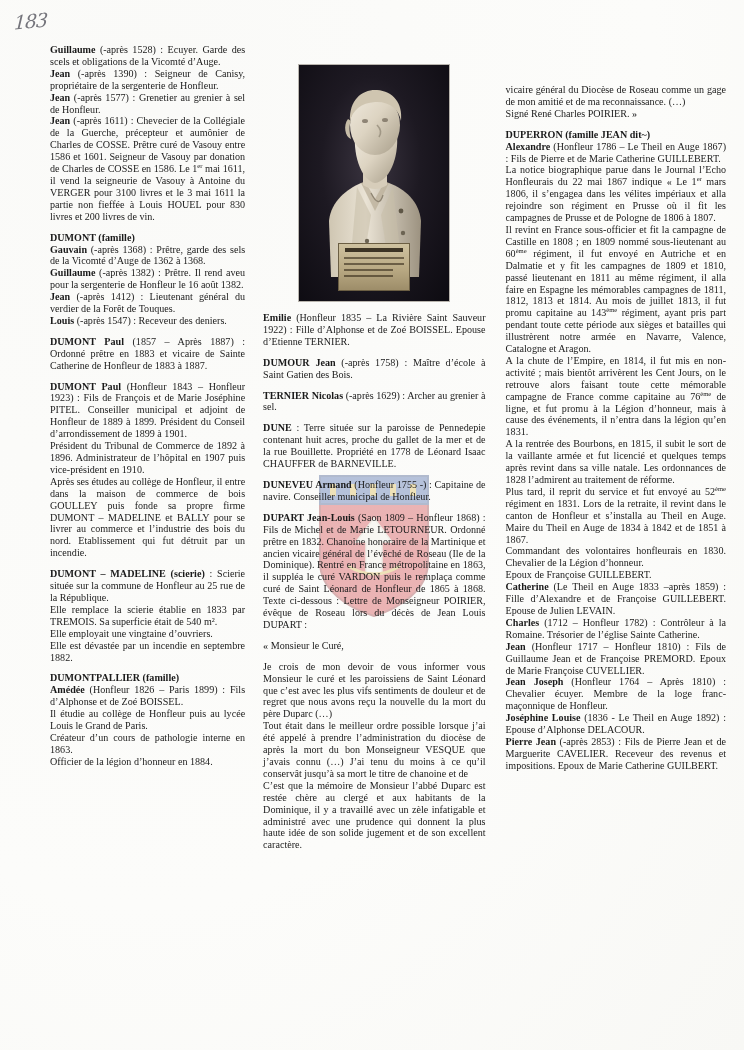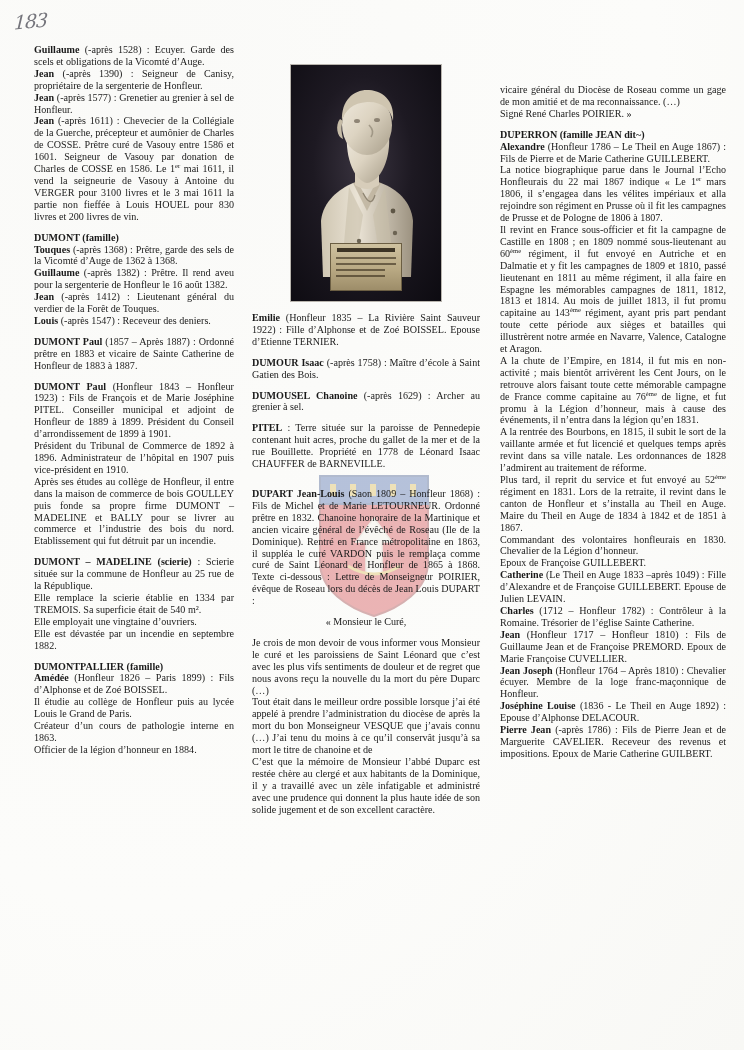--- a/index.html
+++ b/index.html
@@ -49,29 +49,29 @@
     gap: 0;
   }
   .col {
     box-sizing: border-box;
     font-size: 10.1px;
     line-height: 11.9px;
     text-align: justify;
     color: #1a1a1a;
     hyphens: none;
   }
-  .col-1 { width: 248px; padding: 0 14px 0 34px; }
+  .col-1 { width: 248px; padding: 0 14px 0 34px; margin-left: 16px; }
   .col-2 { width: 248px; padding: 0 16px 0 4px; margin-top: 20px; }
   .col-3 { width: 248px; padding: 0 18px 0 4px; margin-top: 40px; }
 
   .entry { margin: 0 0 0 0; }
   .gap { height: 9px; }
   b, .bold { font-weight: bold; }
   .sup { font-size: 6.6px; vertical-align: super; line-height: 0; }
-  .center { text-align: center; }
+  .center { text-align: left; }
   .p { margin: 0; }
 
   
   .photo-wrap {
     width: 152px;
     height: 238px;
     margin: 0 auto 10px auto;
     position: relative;
   }
   .photo {
@@ -160,39 +160,39 @@
       <div class="col-inner">
 
         <p class="p entry"><b>Guillaume</b><span> (-après 1528) : Ecuyer. Garde des scels et obligations de la Vicomté d’Auge.</span></p>
         <p class="p entry"><b>Jean</b><span> (-après 1390) : Seigneur de Canisy, propriétaire de la sergenterie de Honfleur.</span></p>
         <p class="p entry"><b>Jean</b><span> (-après 1577) : Grenetier au grenier à sel de Honfleur.</span></p>
         <p class="p entry"><b>Jean</b><span> (-après 1611) : Chevecier de la Collégiale de la Guerche, précepteur et aumônier de Charles de COSSE. Prêtre curé de Vasouy entre 1586 et 1601.  Seigneur de Vasouy par donation de Charles de COSSE en 1586. Le 1<span class="sup">er</span> mai 1611, il vend la seigneurie de Vasouy à Antoine du VERGER pour 3100 livres et le 3 mai 1611 la partie non fieffée à Louis HOUEL pour 830 livres et 200 livres de vin.</span></p>
 
         <div class="gap"></div>
 
         <p class="p"><b>DUMONT (famille)</b></p>
-        <p class="p entry"><b>Touques</b><span> (-après 1368) : Prêtre, garde des sels de la Vicomté d’Auge de 1362 à 1368.</span></p>
+        <p class="p entry"><b>Gauvain</b><span> (-après 1368) : Prêtre, garde des sels de la Vicomté d’Auge de 1362 à 1368.</span></p>
         <p class="p entry"><b>Guillaume</b><span> (-après 1382) : Prêtre. Il rend aveu pour la sergenterie de Honfleur le 16 août 1382.</span></p>
         <p class="p entry"><b>Jean</b><span> (-après 1412) : Lieutenant général du verdier de la Forêt de Touques.</span></p>
         <p class="p entry"><b>Louis</b><span> (-après 1547) : Receveur des deniers.</span></p>
 
         <div class="gap"></div>
 
         <p class="p entry"><b>DUMONT Paul</b><span> (1857 – Après 1887) : Ordonné prêtre en 1883 et vicaire de Sainte Catherine de Honfleur de 1883 à 1887.</span></p>
 
         <div class="gap"></div>
 
         <p class="p entry"><b>DUMONT Paul</b><span> (Honfleur 1843 – Honfleur 1923) : Fils de François et de Marie Joséphine PITEL. Conseiller municipal et adjoint de Honfleur de 1889 à 1899. Président du Conseil d’arrondissement de 1899 à 1901.</span></p>
         <p class="p">Président du Tribunal de Commerce de 1892 à 1896. Administrateur de l’hôpital en 1907 puis vice-président en 1910.</p>
         <p class="p">Après ses études au collège de Honfleur, il entre dans la maison de commerce de bois GOULLEY puis fonde sa propre firme DUMONT – MADELINE et BALLY pour se livrer au commerce et l’industrie des bois du nord. Etablissement qui fut détruit par un incendie.</p>
 
         <div class="gap"></div>
 
         <p class="p entry"><b>DUMONT – MADELINE (scierie)</b><span> : Scierie située sur la commune de Honfleur au 25 rue de la République.</span></p>
-        <p class="p">Elle remplace la scierie établie en 1334 par TREMOIS. Sa superficie était de 540 m².</p>
+        <p class="p">Elle remplace la scierie établie en 1833 par TREMOIS. Sa superficie était de 540 m².</p>
         <p class="p">Elle employait une vingtaine d’ouvriers.</p>
         <p class="p">Elle est dévastée par un incendie en septembre 1882.</p>
 
         <div class="gap"></div>
 
         <p class="p"><b>DUMONTPALLIER (famille)</b></p>
         <p class="p entry"><b>Amédée</b><span> (Honfleur 1826 – Paris 1899) : Fils d’Alphonse et de Zoé BOISSEL.</span></p>
         <p class="p">Il étudie au collège de Honfleur puis au lycée Louis le Grand de Paris.</p>
         <p class="p">Créateur d’un cours de pathologie interne en 1863.</p>
         <p class="p">Officier de la légion d’honneur en 1884.</p>
@@ -254,32 +254,33 @@
               <div class="pline short"></div>
               <div class="pline short"></div>
             </div>
           </div>
         </div>
 
         <p class="p entry"><b>Emilie</b><span> (Honfleur 1835 – La Rivière Saint Sauveur 1922) : Fille d’Alphonse et de Zoé BOISSEL. Epouse d’Etienne TERNIER.</span></p>
 
         <div class="gap"></div>
 
-        <p class="p entry"><b>DUMOUR Isaac</b><span> (-après 1758) : Maître d’école à Saint Gatien des Bois.</span></p>
-
-        <div class="gap"></div>
-
-        <p class="p entry"><b>DUMOUSEL Chanoine</b><span> (-après 1629) : Archer au grenier à sel.</span></p>
-
-        <div class="gap"></div>
-
-        <p class="p entry"><b>PITEL</b><span> : Terre située sur la paroisse de Pennedepie contenant huit acres, proche du gallet de la mer et de la rue Bouillette. Propriété en 1778 de Léonard Isaac CHAUFFER de BARNEVILLE.</span></p>
-
-        <div class="gap"></div>
-
+        <p class="p entry"><b>DUMOUR Jean</b><span> (-après 1758) : Maître d’école à Saint Gatien des Bois.</span></p>
+
+        <div class="gap"></div>
+
+        <p class="p entry"><b>TERNIER Nicolas</b><span> (-après 1629) : Archer au grenier à sel.</span></p>
+
+        <div class="gap"></div>
+
+        <p class="p entry"><b>DUNE</b><span> : Terre située sur la paroisse de Pennedepie contenant huit acres, proche du gallet de la mer et de la rue Bouillette. Propriété en 1778 de Léonard Isaac CHAUFFER de BARNEVILLE.</span></p>
+
+        <div class="gap"></div>
+
+        <p class="p entry"><b>DUNEVEU  Armand</b><span> (Honfleur 1755  -) : Capitaine de navire. Conseiller municipal de Honfleur.</span></p>
 
         <div class="gap"></div>
 
         <p class="p entry"><b>DUPART  Jean-Louis</b><span> (Saon 1809 – Honfleur 1868) :  Fils  de  Michel  et  de  Marie LETOURNEUR. Ordonné prêtre en 1832. Chanoine honoraire de la Martinique et ancien vicaire général de l’évêché de Roseau (Ile de la Dominique). Rentré en France métropolitaine en 1863, il suppléa le curé VARDON puis le remplaça comme curé de Saint Léonard de Honfleur de 1865 à 1868. Texte ci-dessous : Lettre de Monseigneur POIRIER, évêque de Roseau lors du décès de Jean Louis DUPART :</span></p>
 
         <div class="gap"></div>
 
         <p class="p center">« Monsieur le Curé,</p>
 
         <div class="gap"></div>
@@ -303,24 +304,24 @@
 
         <p class="p entry"><b>Alexandre</b><span> (Honfleur 1786 – Le Theil en Auge 1867) : Fils de Pierre et de Marie Catherine GUILLEBERT.</span></p>
         <p class="p">La notice biographique parue dans le Journal l’Echo Honfleurais du 22 mai 1867 indique « Le 1<span class="sup">er</span> mars 1806, il s’engagea dans les vélites impériaux et alla rejoindre son régiment en Prusse où il fit les campagnes de Prusse et de Pologne de 1806 à 1807.</p>
         <p class="p">Il revint en France sous-officier et fit la campagne de Castille en 1808 ; en 1809 nommé sous-lieutenant au 60<span class="sup">ème</span> régiment, il fut envoyé en Autriche et en Dalmatie et y fit les campagnes de 1809 et 1810, passé lieutenant en 1811 au même régiment, il alla faire en Espagne les mémorables campagnes de 1811, 1812, 1813 et 1814. Au mois de juillet 1813, il fut promu capitaine au 143<span class="sup">ème</span> régiment, ayant pris part pendant toute cette période aux sièges et batailles qui illustrèrent notre armée en Navarre, Valence, Catalogne et Aragon.</p>
         <p class="p">A la chute de l’Empire, en 1814, il fut mis en non-activité ; mais bientôt arrivèrent les Cent Jours, on le retrouve alors faisant toute cette mémorable campagne de France comme capitaine au 76<span class="sup">ème</span> de ligne, et fut promu à la Légion d’honneur, mais à cause des événements, il n’entra dans la légion qu’en 1831.</p>
         <p class="p">A la rentrée des Bourbons, en 1815, il subit le sort de la vaillante armée et fut licencié et quelques temps après revint dans sa ville natale. Les ordonnances de 1828 l’admirent au traitement de réforme.</p>
         <p class="p">Plus tard, il reprit du service et fut envoyé au 52<span class="sup">ème</span> régiment en 1831. Lors de la retraite, il revint dans le canton de Honfleur et s’installa au Theil en Auge. Maire du Theil en Auge de 1834 à 1842 et de 1851 à 1867.</p>
         <p class="p">Commandant des volontaires honfleurais en 1830. Chevalier de la Légion d’honneur.</p>
         <p class="p">Epoux de Françoise GUILLEBERT.</p>
 
-        <p class="p entry"><b>Catherine</b><span> (Le Theil en Auge 1833 –après 1049) : Fille d’Alexandre et de Françoise GUILLEBERT. Epouse de Julien LEVAIN.</span></p>
+        <p class="p entry"><b>Catherine</b><span> (Le Theil en Auge 1833 –après 1859) : Fille d’Alexandre et de Françoise GUILLEBERT. Epouse de Julien LEVAIN.</span></p>
         <p class="p entry"><b>Charles</b><span> (1712 – Honfleur 1782) : Contrôleur à la Romaine. Trésorier de l’église Sainte Catherine.</span></p>
         <p class="p entry"><b>Jean</b><span> (Honfleur 1717 – Honfleur 1810) : Fils de Guillaume Jean et de Françoise PREMORD. Epoux de Marie Françoise CUVELLIER.</span></p>
         <p class="p entry"><b>Jean Joseph</b><span> (Honfleur 1764 – Après 1810) : Chevalier écuyer. Membre de la loge franc-maçonnique de Honfleur.</span></p>
         <p class="p entry"><b>Joséphine Louise</b><span> (1836 - Le Theil en Auge 1892) : Epouse d’Alphonse DELACOUR.</span></p>
-        <p class="p entry"><b>Pierre Jean</b><span> (-après 1786) : Fils de Pierre Jean et de Marguerite CAVELIER. Receveur des revenus et impositions. Epoux de Marie Catherine GUILBERT.</span></p>
+        <p class="p entry"><b>Pierre Jean</b><span> (-après 2853) : Fils de Pierre Jean et de Marguerite CAVELIER. Receveur des revenus et impositions. Epoux de Marie Catherine GUILBERT.</span></p>
 
       </div>
     </div>
 
   </div>
 </div>
 
 </body></html>

